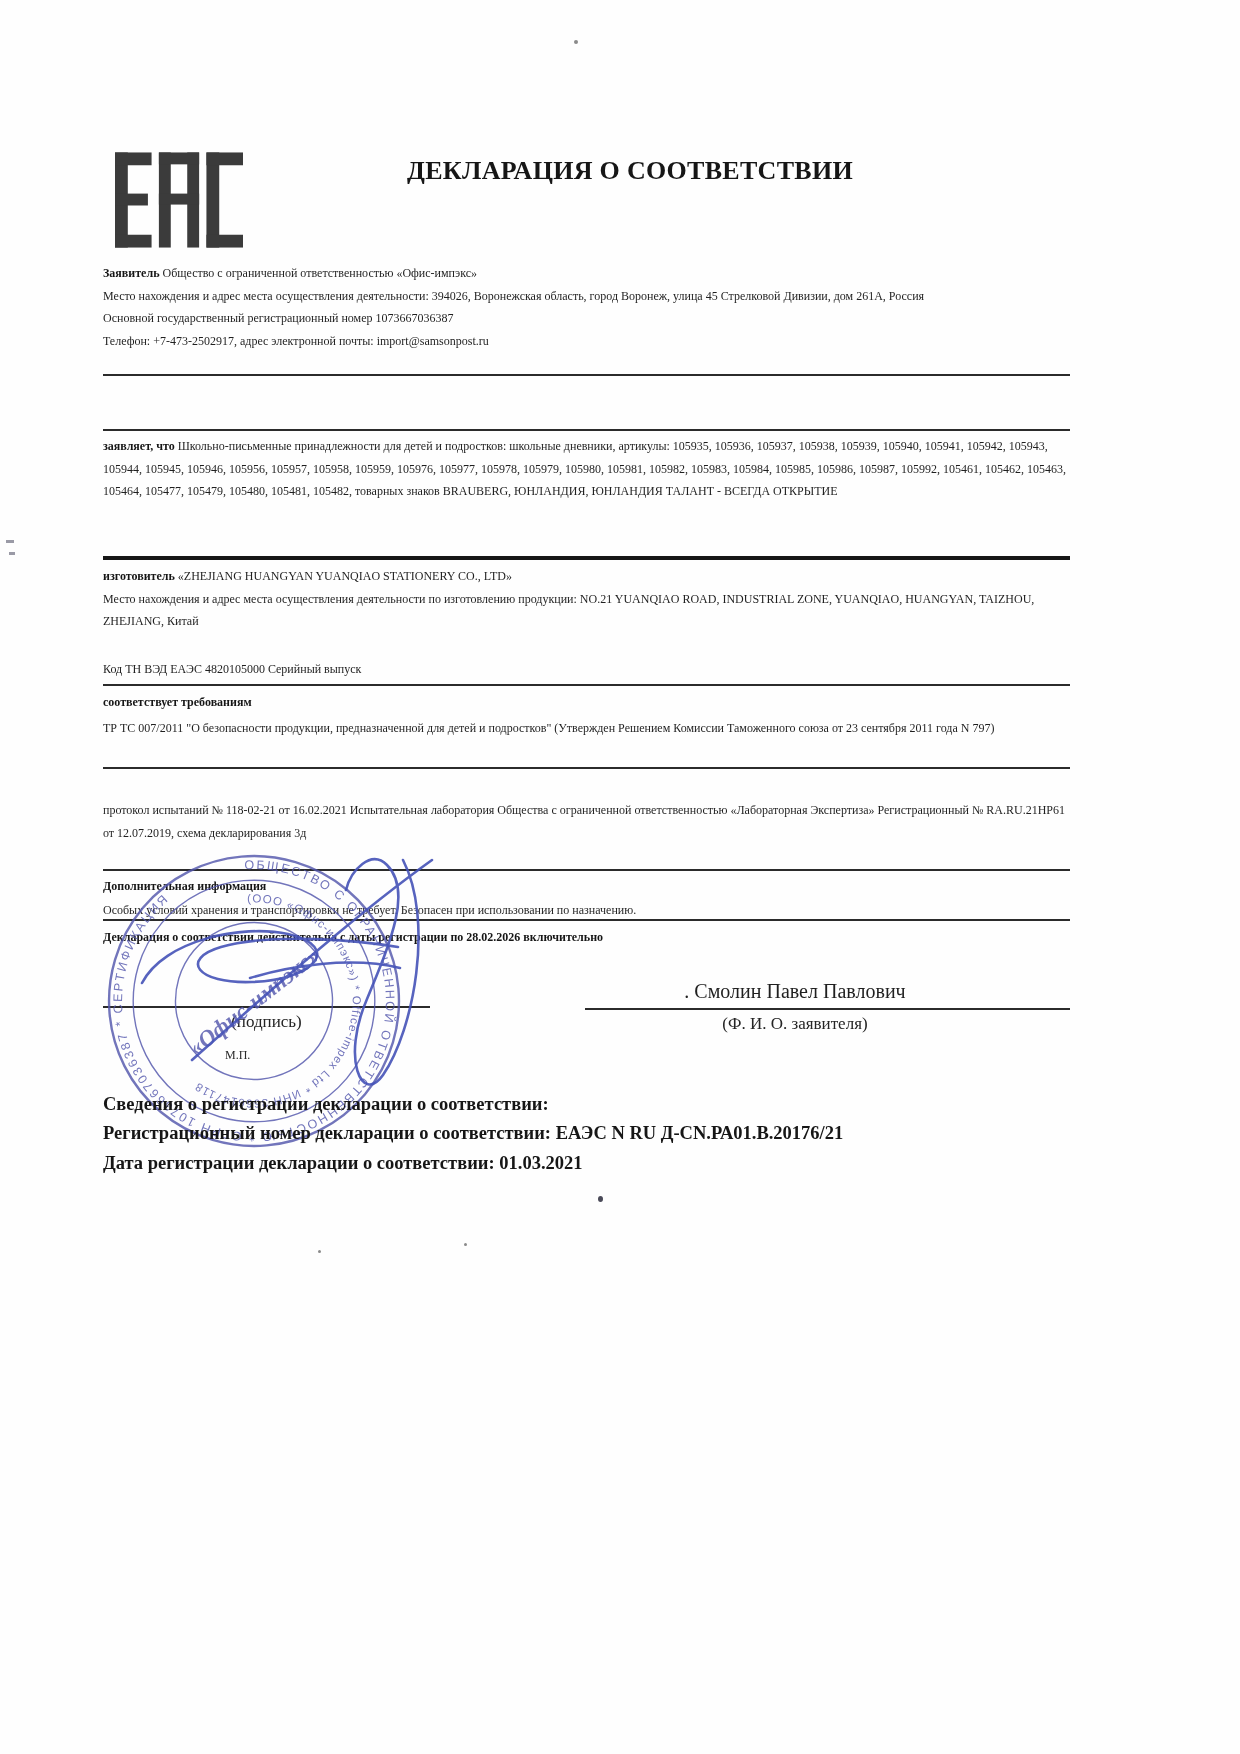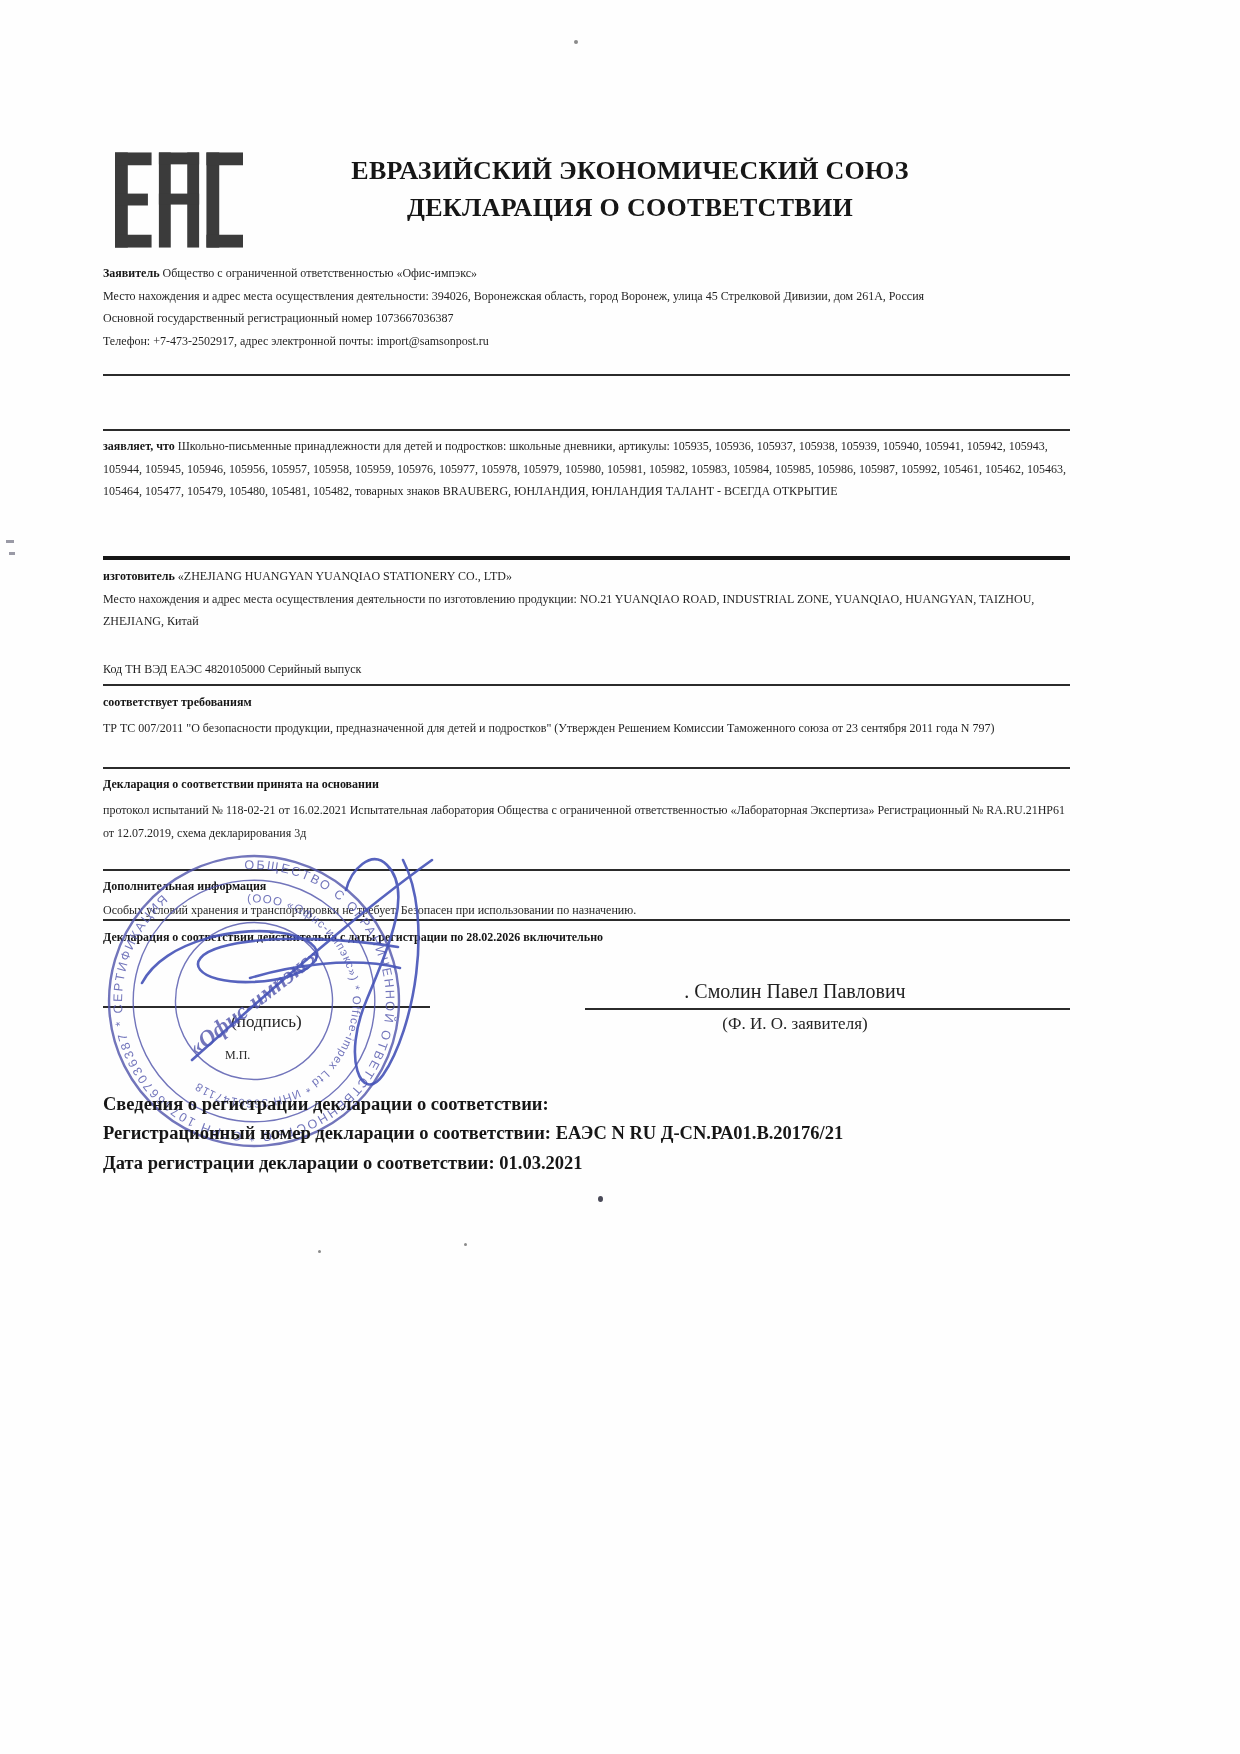--- a/index.html
+++ b/index.html
@@ -52,21 +52,20 @@
       <rect x="48" y="0" width="44" height="13"></rect>
       <rect x="48" y="45" width="44" height="12"></rect>
 
       <rect x="100" y="0" width="14" height="104"></rect>
       <rect x="100" y="0" width="40" height="14"></rect>
       <rect x="100" y="90" width="40" height="14"></rect>
     </g>
   </svg>
 
   <div class="doc-title">
-    <div>ЕВРАЗИЙСКИЙ ЭКОНОМИЧЕСКИЙ СОЮЗ</div>
     <div>ДЕКЛАРАЦИЯ О СООТВЕТСТВИИ</div>
   </div>
 
   <div class="sec" style="top:262px">
     <div><span class="b">Заявитель</span><span> Общество с ограниченной ответственностью «Офис-импэкс»</span></div>
     <div>Место нахождения и адрес места осуществления деятельности: 394026, Воронежская область, город Воронеж, улица 45 Стрелковой Дивизии, дом 261А, Россия</div>
     <div>Основной государственный регистрационный номер 1073667036387</div>
     <div>Телефон: +7-473-2502917, адрес электронной почты: import@samsonpost.ru</div>
   </div>
   <div class="rule" style="top:374px"></div>
@@ -83,21 +82,20 @@
     <div>Место нахождения и адрес места осуществления деятельности по изготовлению продукции: NO.21 YUANQIAO ROAD, INDUSTRIAL ZONE, YUANQIAO, HUANGYAN, TAIZHOU, ZHEJIANG, Китай</div>
   </div>
 
   <div class="sec" style="top:658px">Код ТН ВЭД ЕАЭС  4820105000 Серийный выпуск</div>
   <div class="rule" style="top:684px"></div>
 
   <div class="sec b" style="top:691px">соответствует требованиям</div>
   <div class="sec" style="top:717px">ТР ТС 007/2011 "О безопасности продукции, предназначенной для детей и подростков" (Утвержден Решением Комиссии Таможенного союза от 23 сентября 2011 года N 797)</div>
   <div class="rule" style="top:767px"></div>
 
-  <div class="sec b" style="top:773px">Декларация о соответствии принята на основании</div>
   <div class="sec" style="top:799px;line-height:23px">протокол испытаний № 118-02-21 от 16.02.2021 Испытательная лаборатория Общества с ограниченной ответственностью «Лабораторная Экспертиза» Регистрационный № RA.RU.21НР61 от 12.07.2019, схема декларирования 3д</div>
   <div class="rule" style="top:869px"></div>
 
   <div class="sec b" style="top:875px">Дополнительная информация</div>
   <div class="sec" style="top:899px">Особых условий хранения и транспортировки не требует. Безопасен при использовании по назначению.</div>
   <div class="rule" style="top:919px"></div>
 
   <div class="sec b" style="top:926px">Декларация о соответствии  действительна с даты регистрации по 28.02.2026 включительно</div>
 
   <div class="sigline" style="left:103px;top:1006px;width:327px"></div>

